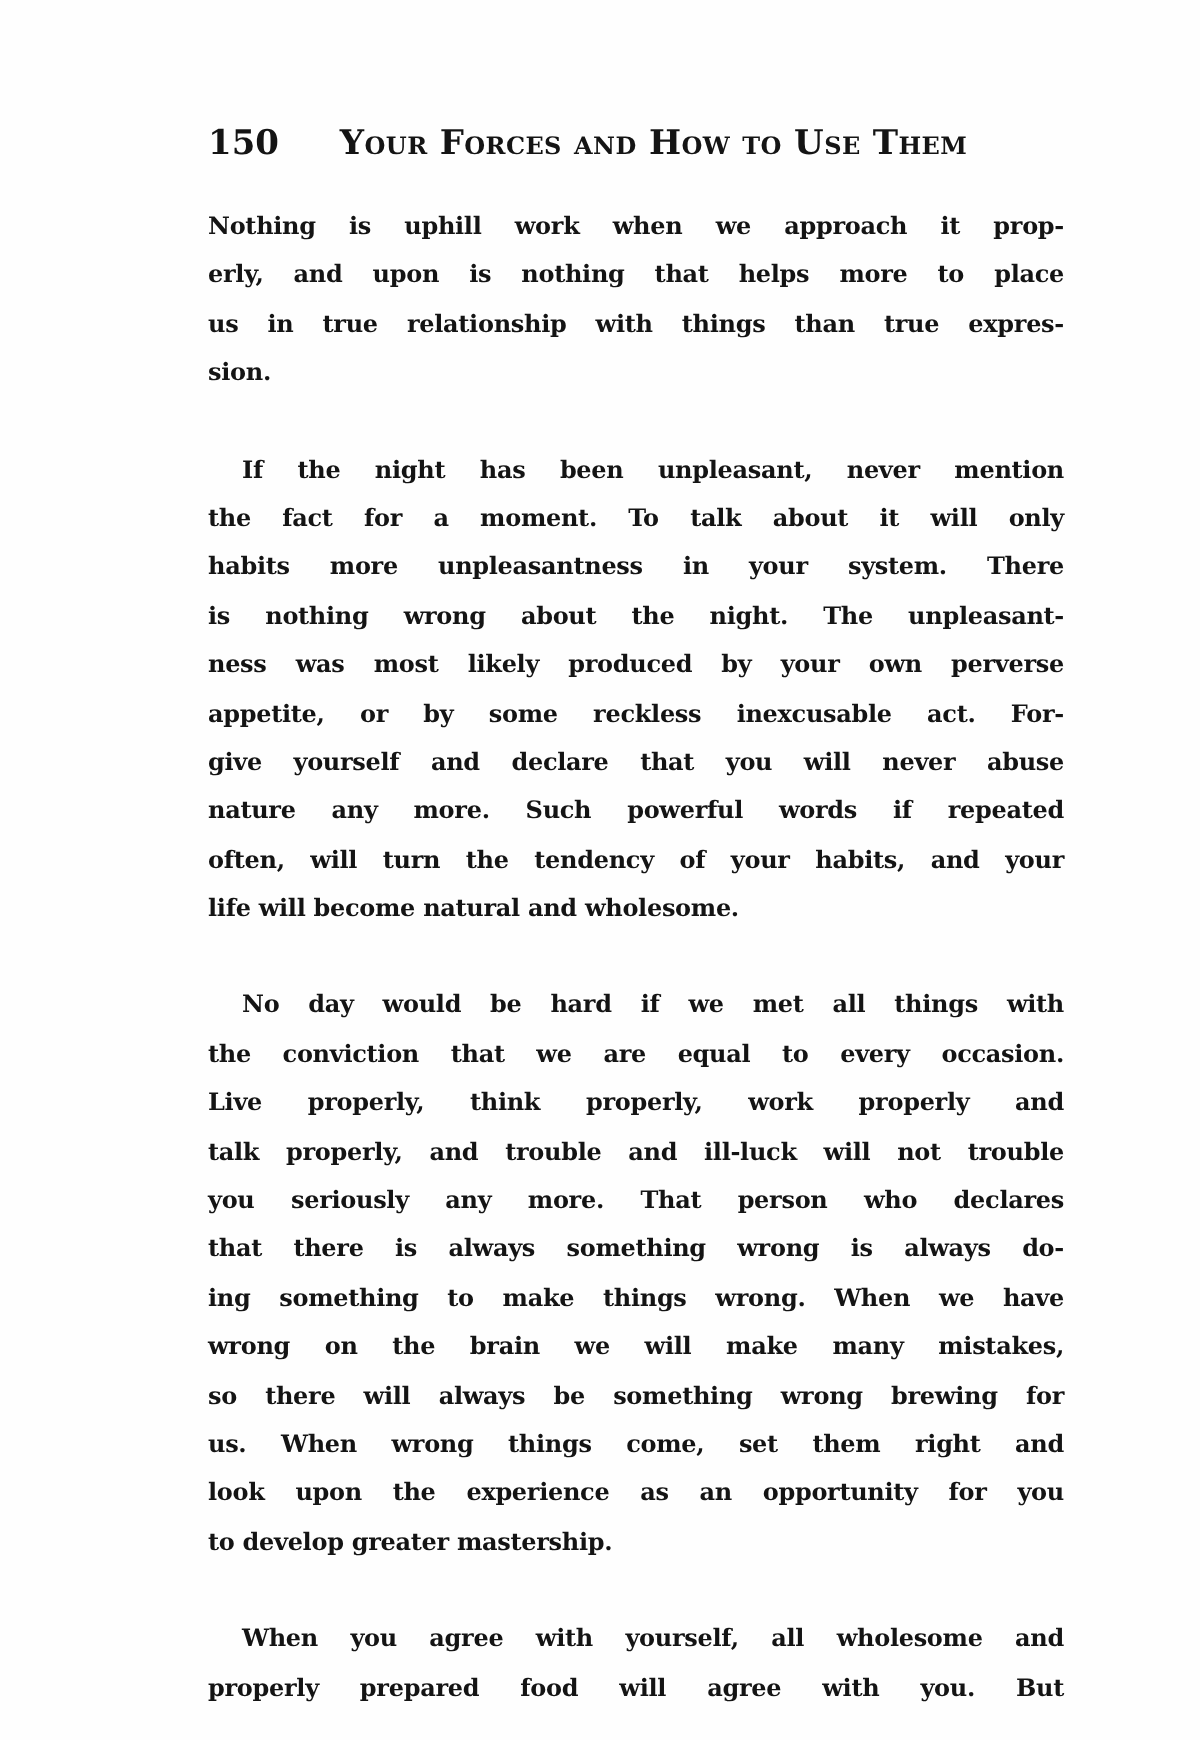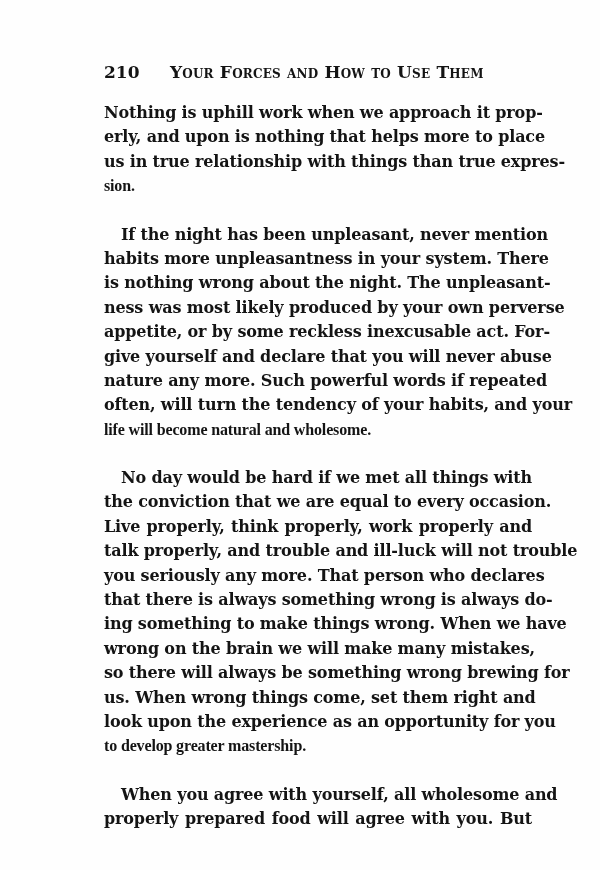--- a/index.html
+++ b/index.html
@@ -41,54 +41,54 @@
     }
     .text-block {
       position: absolute;
       left: 104px;
       top: 101px;
       width: 428px;
     }
     .line {
       height: 24.4px;
       line-height: 24.4px;
-      font-size: 16px;
+      font-size: 12px;
       font-weight: bold;
       white-space: nowrap;
       text-align: justify;
       text-align-last: justify;
       letter-spacing: -0.15px;
     }
     .line.last {
       text-align-last: left;
-      font-family: Liberation Serif, serif;
     }
     .line.indent {
       padding-left: 17px;
       margin-top: 24px;
     }
   </style>
 </head>
 <body>
 
 <div class="page">
   <div class="running-head">
-    <span class="page-number">210</span>
+    <span class="page-number">150</span>
     <span class="head-title">Your Forces and How to Use Them</span>
   </div>
 
   <div class="text-block" id="text-block">
       <div>
         <div class="line">Nothing is uphill work when we approach it prop-</div>
         <div class="line">erly, and upon is nothing that helps more to place</div>
         <div class="line">us in true relationship with things than true expres-</div>
         <div class="line last">sion.</div>
       </div>
       <div>
         <div class="line indent">If the night has been unpleasant, never mention</div>
+        <div class="line">the fact for a moment.  To talk about it will only</div>
         <div class="line">habits more unpleasantness in your system.  There</div>
         <div class="line">is nothing wrong about the night.  The unpleasant-</div>
         <div class="line">ness was most likely produced by your own perverse</div>
         <div class="line">appetite, or by some reckless inexcusable act.  For-</div>
         <div class="line">give yourself and declare that you will never abuse</div>
         <div class="line">nature any more.  Such powerful words if repeated</div>
         <div class="line">often, will turn the tendency of your habits, and your</div>
         <div class="line last">life will become natural and wholesome.</div>
       </div>
       <div>

